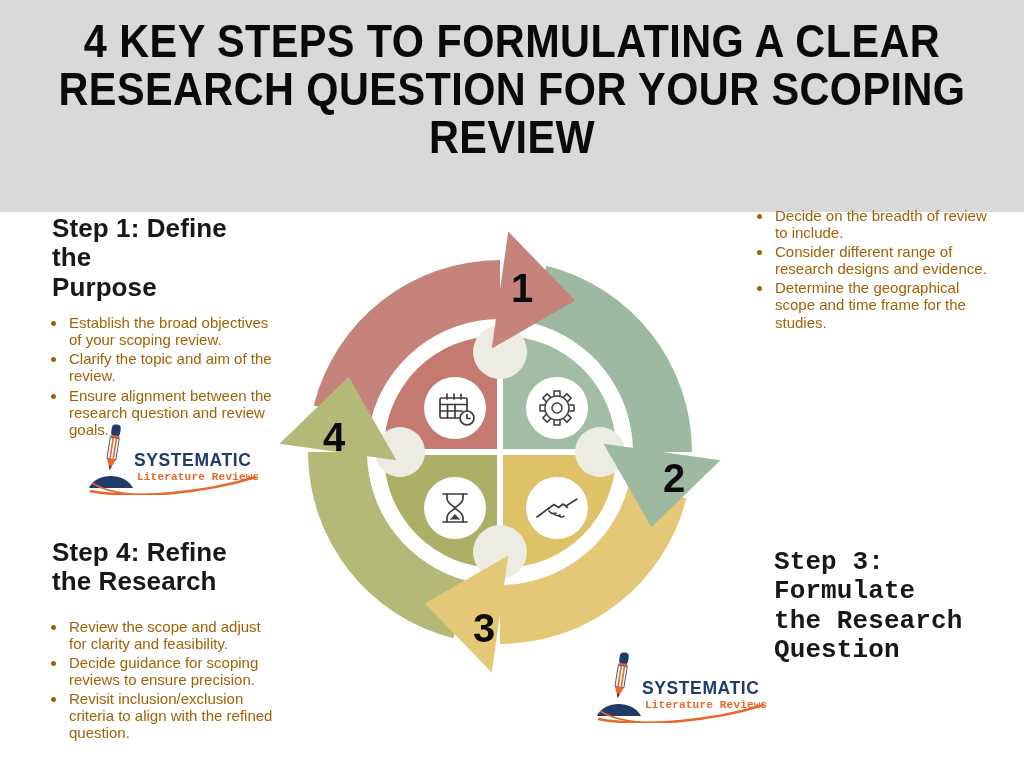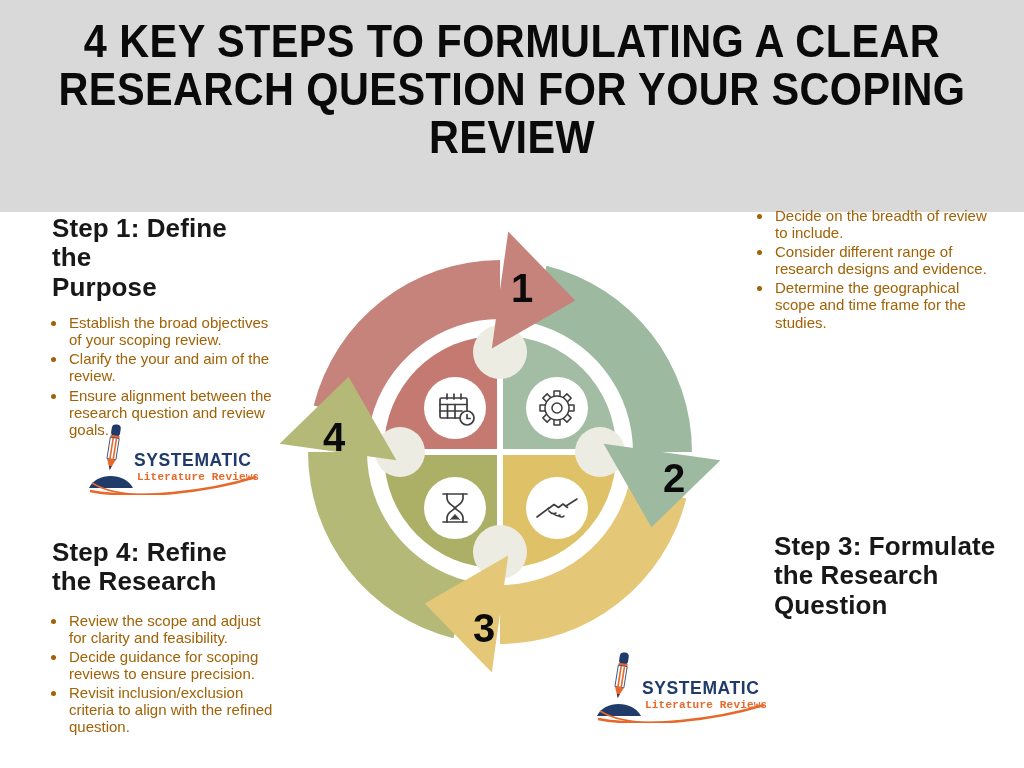--- a/index.html
+++ b/index.html
@@ -17,24 +17,24 @@
     letter-spacing:.5px;transform:scaleX(.9);transform-origin:center top;
     white-space:pre-line;
   }
   .step{position:absolute;}
   .step h2{
     margin:12px;font-size:26px;line-height:1.13;font-weight:700;color:#181818;
     white-space:pre-line;letter-spacing:.1px;
   }
   .step ul{margin:7px 0 0 0;padding:0 0 0 27px;font-size:15px;line-height:1.14;color:#a16207;}
   .step li{margin:0 0 2px 0;padding-left:2px;}
-  .step--s4 ul{margin-top:15px;}
+  .step--s4 ul{margin-top:21px;}
   #step1{left:40px;top:202px;width:240px;}
   #step2{left:746px;top:200px;width:252px;}
-  #step3{left:762px;top:520px;width:246px;}
+  #step3{left:762px;top:536px;width:246px;font-family:Liberation Mono, monospace;}
   #step4{left:40px;top:526px;width:238px;}
   .wheel{position:absolute;left:270px;top:212px;width:460px;height:470px;}
   .wheel text{font-family:"Liberation Sans",sans-serif;font-weight:700;}
   .logo{position:absolute;width:170px;height:75px;}
   #logoTop{left:88px;top:420px;}
   #logoBottom{left:596px;top:648px;}
   .logo svg text.wordmark{font-family:"Liberation Sans",sans-serif;font-weight:800;font-size:17.5px;letter-spacing:.6px;}
   .logo svg text.subtitle{font-family:"Liberation Mono",monospace;font-weight:700;font-size:11px;letter-spacing:.2px;}
 </style>
 </head>
@@ -42,21 +42,21 @@
 
 <div class="header">
   <div class="title">4 KEY STEPS TO FORMULATING A CLEAR RESEARCH QUESTION FOR YOUR SCOPING REVIEW</div>
 </div>
 
 <div class="step" id="step1">
   <h2>Step 1: Define the
 Purpose</h2>
   <ul>
     <li>Establish the broad objectives of your scoping review.</li>
-    <li>Clarify the your and aim of the review.</li>
+    <li>Clarify the topic and aim of the review.</li>
     <li>Ensure alignment between the research question and review goals.</li>
   </ul>
 </div>
 
 <div class="step" id="step2">
   <ul>
     <li>Decide on the breadth of review to include.</li>
     <li>Consider different range of research designs and evidence.</li>
     <li>Determine the geographical scope and time frame for the studies.</li>
   </ul>

